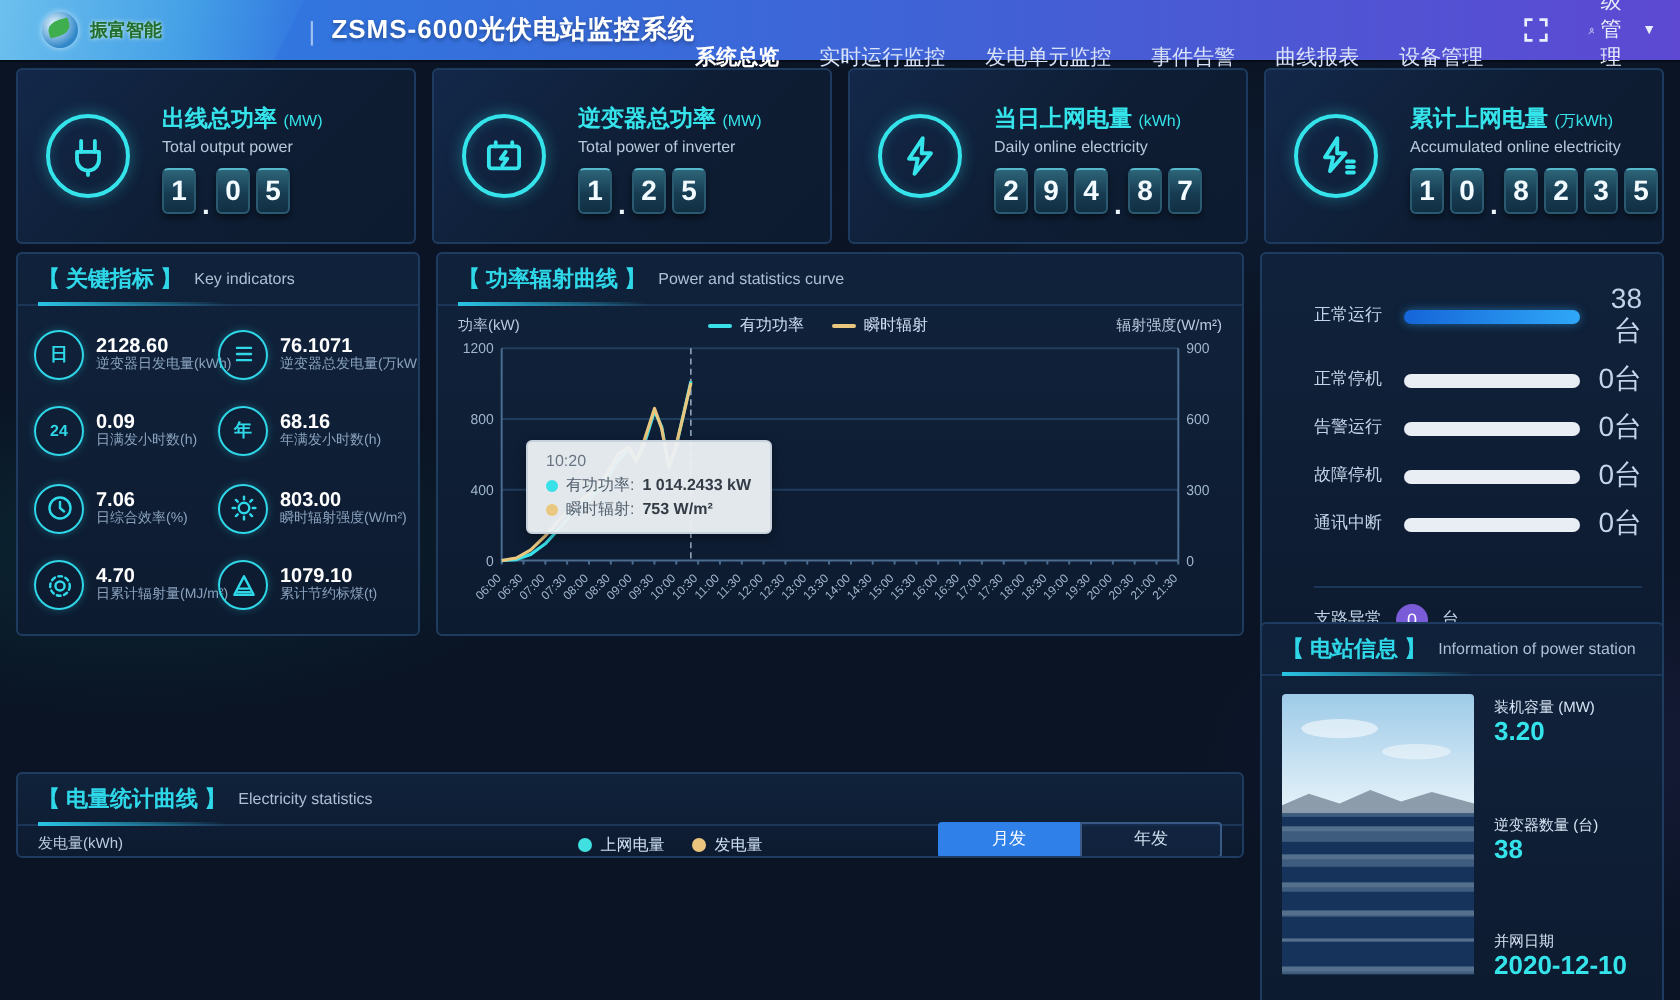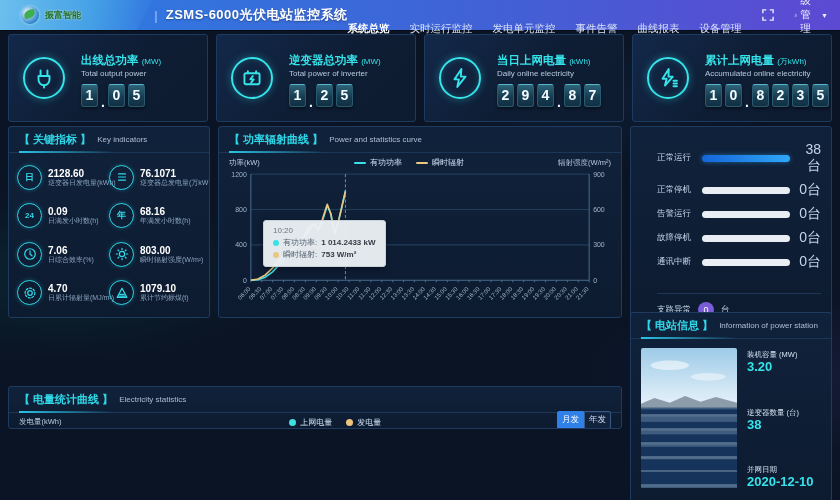--- a/index.html
+++ b/index.html
@@ -85,21 +85,21 @@
 .inv-label{font-size:8.5px;color:#c3d4e8;width:38px;flex-shrink:0;white-space:nowrap;}
 .inv-bar{flex:1;height:7px;border-radius:4px;}
 .inv-bar.filled{background:linear-gradient(90deg,#1565d8,#2fa8f8);box-shadow:0 0 5px rgba(47,168,248,.5);}
 .inv-bar.empty{background:#e9eef5;}
 .inv-count{font-size:14px;color:#c3d4e8;width:24px;text-align:right;flex-shrink:0;}
 .inv-branch{border-top:1px solid #1c3658;margin-top:16px;padding:8px 0 2px 0;display:flex;align-items:center;gap:7px;font-size:8.5px;color:#c3d4e8;}
 .branch-badge{width:16px;height:16px;border-radius:50%;background:#7a5cd8;color:#fff;font-size:9px;display:flex;align-items:center;justify-content:center;}
 
 
 .range-btns{margin-left:auto;display:flex;}
-.range-btn{font-size:8.5px;padding:2px 4px;border:1px solid #3a5a85;color:#cfe0f0;background:rgba(20,40,70,.6);cursor:pointer;margin-top:42px;}
+.range-btn{font-size:8.5px;padding:2px 26px;border:1px solid #3a5a85;color:#cfe0f0;background:rgba(20,40,70,.6);cursor:pointer;margin-top:42px;}
 .range-btn:first-child{border-radius:2px 0 0 2px;}
 .range-btn:last-child{border-radius:0 2px 2px 0;}
 .range-btn.active{background:#2f80e8;border-color:#2f80e8;color:#fff;}
 
 
 .station-body{flex:1;display:flex;gap:10px;padding:9px 10px;}
 .station-photo{width:96px;height:100%;flex-shrink:0;border-radius:2px;overflow:hidden;}
 .station-fields{flex:1;display:flex;flex-direction:column;justify-content:space-between;padding:2px 0;}
 .sf-label{font-size:7.5px;color:#d5e2f2;}
 .sf-value{font-size:13px;color:#35e3ea;font-weight:bold;line-height:1.15;}

